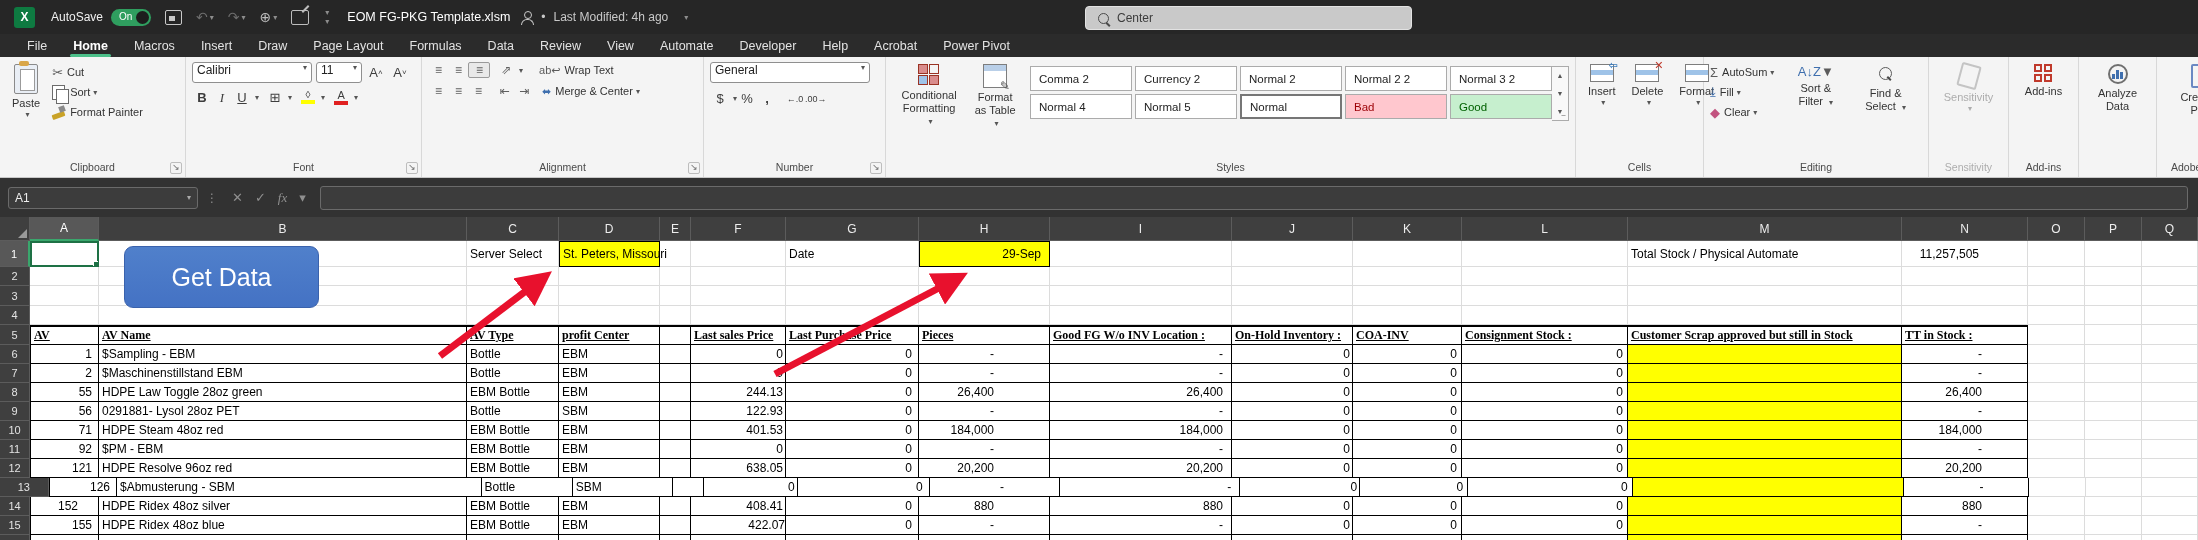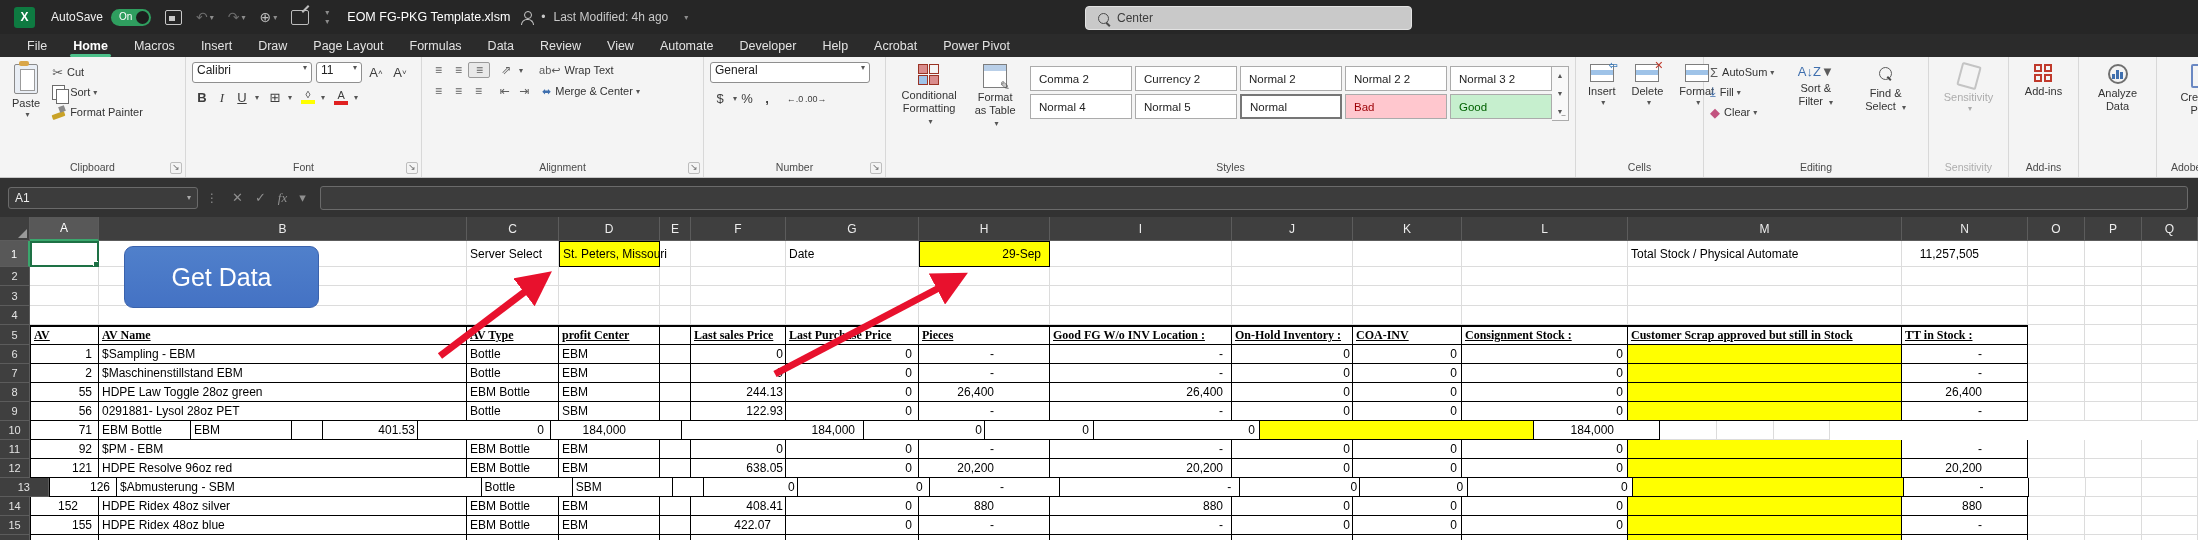--- a/index.html
+++ b/index.html
@@ -691,20 +691,21 @@
         <div class="cell tc al-r" style="width:166px;padding-right:4px">0</div>
         <div class="cell tc yel al-l" style="width:274px;padding-left:3px"></div>
         <div class="cell tc al-r" style="width:126px;padding-right:45px">-</div>
         <div class="cell al-l" style="width:57px"></div>
         <div class="cell al-l" style="width:57px"></div>
         <div class="cell al-l" style="width:56px"></div>
       </div>
       <div class="shrow" style="height:19px">
         <div class="rh" style="width:30px">10</div>
         <div class="cell tc tfirst al-r" style="width:69px;padding-right:6px">71</div>
+        <div class="cell tc al-l" style="width:368px;padding-left:3px">HDPE Steam 48oz red</div>
         <div class="cell tc al-l" style="width:92px;padding-left:3px">EBM Bottle</div>
         <div class="cell tc al-l" style="width:101px;padding-left:3px">EBM</div>
         <div class="cell tc al-l" style="width:31px;padding-left:3px"></div>
         <div class="cell tc al-r" style="width:95px;padding-right:2px">401.53</div>
         <div class="cell tc al-r" style="width:133px;padding-right:6px">0</div>
         <div class="cell tc al-r" style="width:131px;padding-right:55px">184,000</div>
         <div class="cell tc al-r" style="width:182px;padding-right:8px">184,000</div>
         <div class="cell tc al-r" style="width:121px;padding-right:2px">0</div>
         <div class="cell tc al-r" style="width:109px;padding-right:4px">0</div>
         <div class="cell tc al-r" style="width:166px;padding-right:4px">0</div>
@@ -794,21 +795,21 @@
         <div class="cell al-l" style="width:57px"></div>
         <div class="cell al-l" style="width:56px"></div>
       </div>
       <div class="shrow" style="height:19px">
         <div class="rh" style="width:30px">15</div>
         <div class="cell tc tfirst al-r" style="width:69px;padding-right:6px">155</div>
         <div class="cell tc al-l" style="width:368px;padding-left:3px">HDPE Ridex 48oz blue</div>
         <div class="cell tc al-l" style="width:92px;padding-left:3px">EBM Bottle</div>
         <div class="cell tc al-l" style="width:101px;padding-left:3px">EBM</div>
         <div class="cell tc al-l" style="width:31px;padding-left:3px"></div>
-        <div class="cell tc al-r" style="width:95px;padding-right:14px">422.07</div>
+        <div class="cell tc al-r" style="width:95px;padding-right:0">422.07</div>
         <div class="cell tc al-r" style="width:133px;padding-right:6px">0</div>
         <div class="cell tc al-r" style="width:131px;padding-right:55px">-</div>
         <div class="cell tc al-r" style="width:182px;padding-right:8px">-</div>
         <div class="cell tc al-r" style="width:121px;padding-right:2px">0</div>
         <div class="cell tc al-r" style="width:109px;padding-right:4px">0</div>
         <div class="cell tc al-r" style="width:166px;padding-right:4px">0</div>
         <div class="cell tc yel al-l" style="width:274px;padding-left:3px"></div>
         <div class="cell tc al-r" style="width:126px;padding-right:45px">-</div>
         <div class="cell al-l" style="width:57px"></div>
         <div class="cell al-l" style="width:57px"></div>

